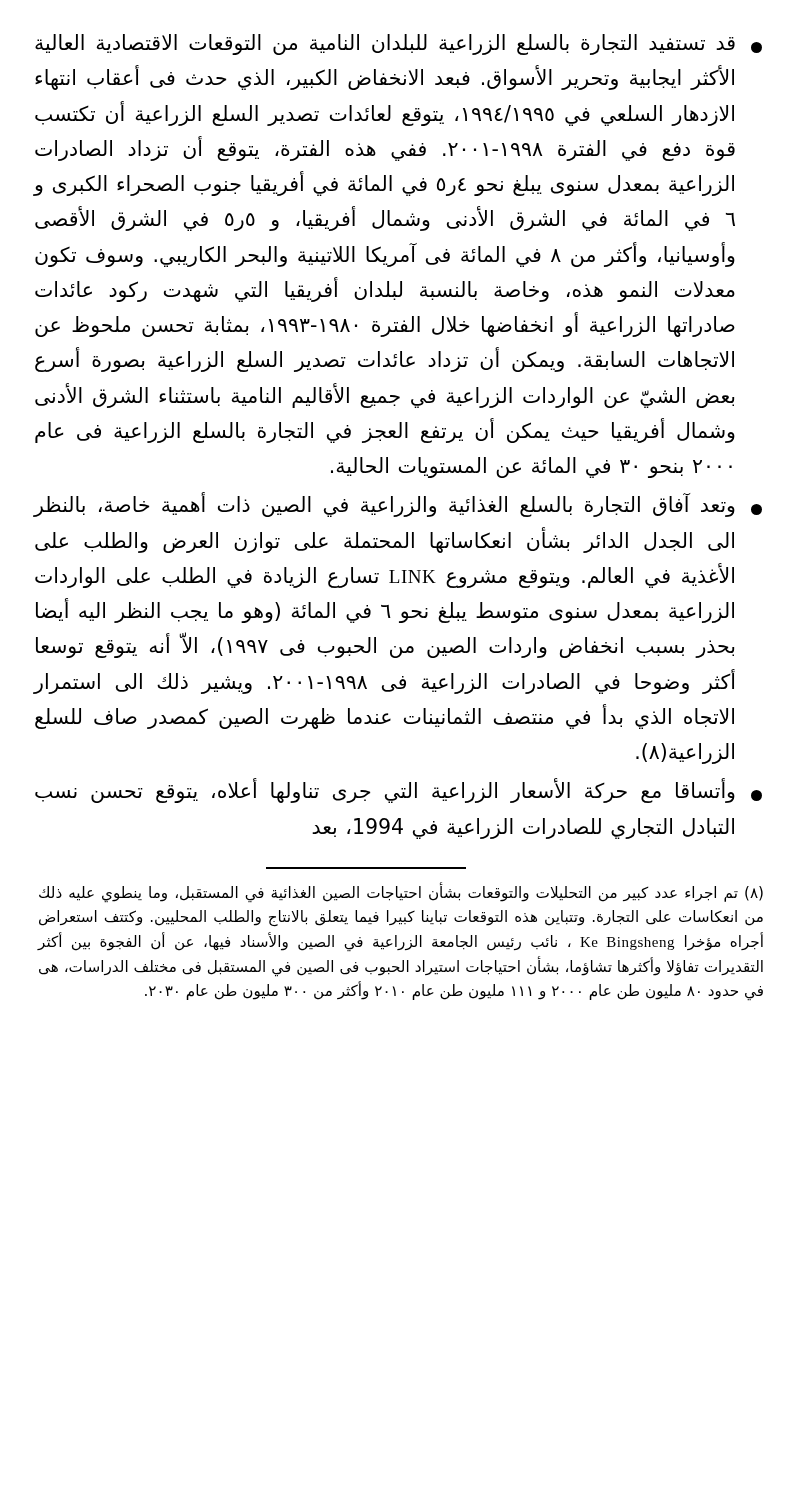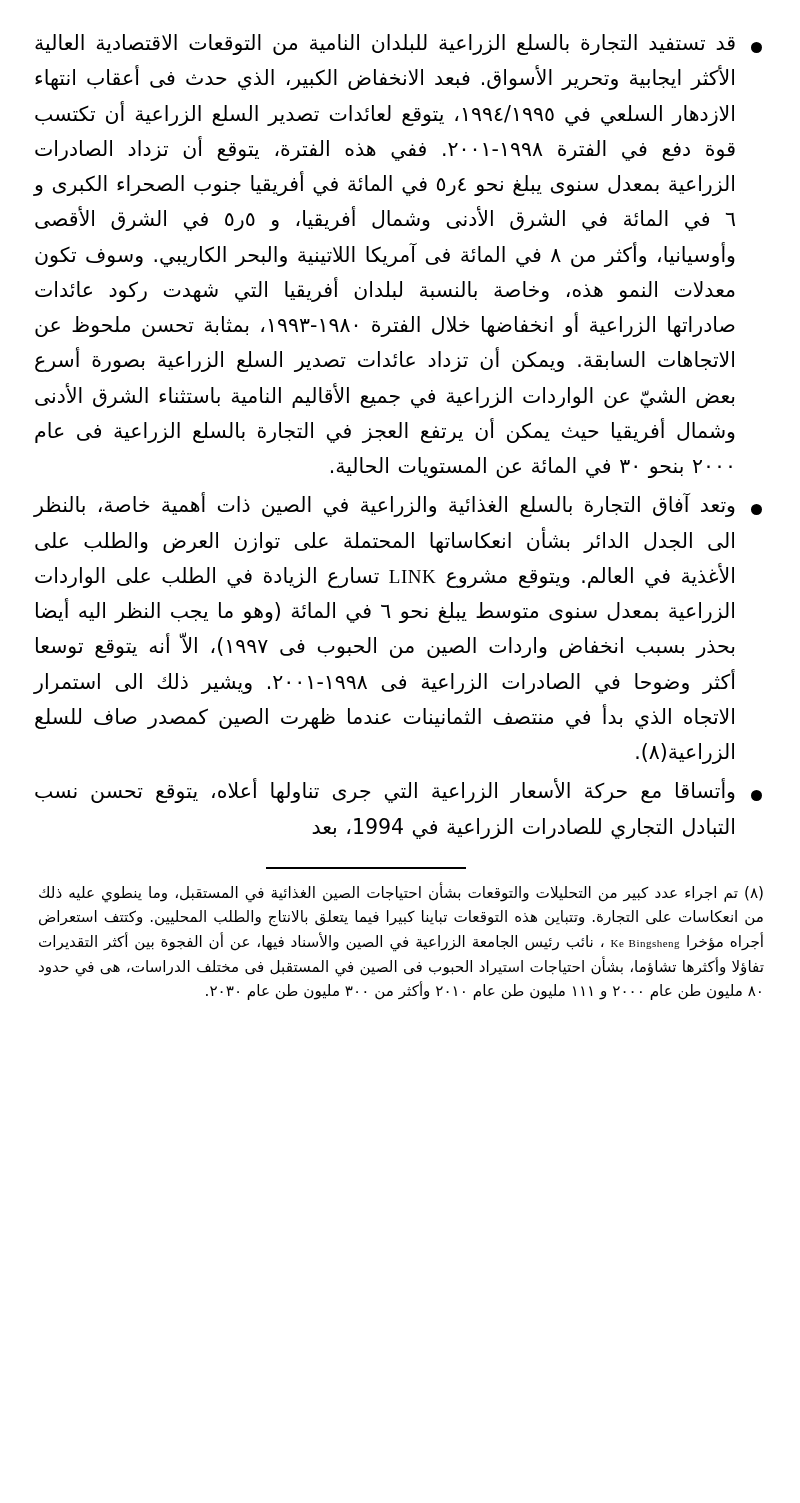--- a/index.html
+++ b/index.html
@@ -64,21 +64,21 @@
   }
   .footnote {
     font-size: 15.2px;
     line-height: 1.62;
     text-align: justify;
     margin: 0;
     padding-left: 4px;
     padding-right: 2px;
   }
   .footnote .latin {
-    font-size: 11px;
+    font-size: 15px;
   }
   .spacer-bottom {
     height: 8px;
   }
 </style>
 </head>
 <body>
 
 <div class="page">
 

